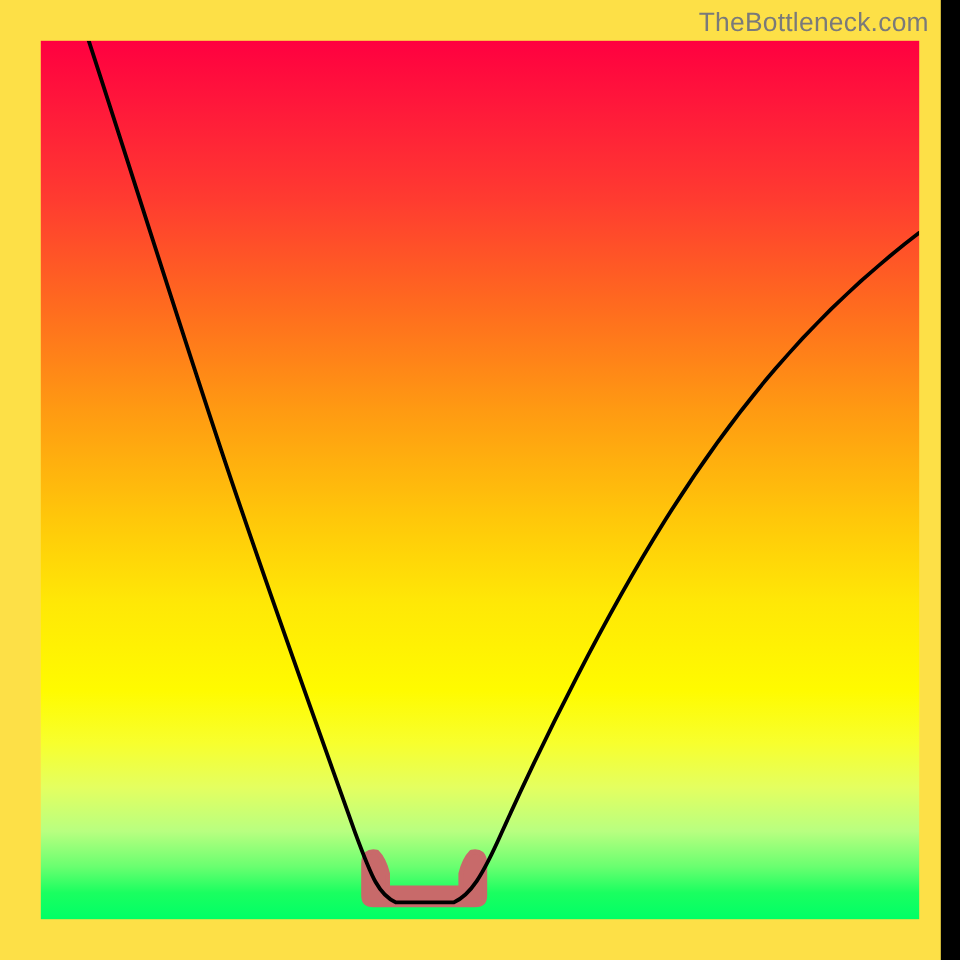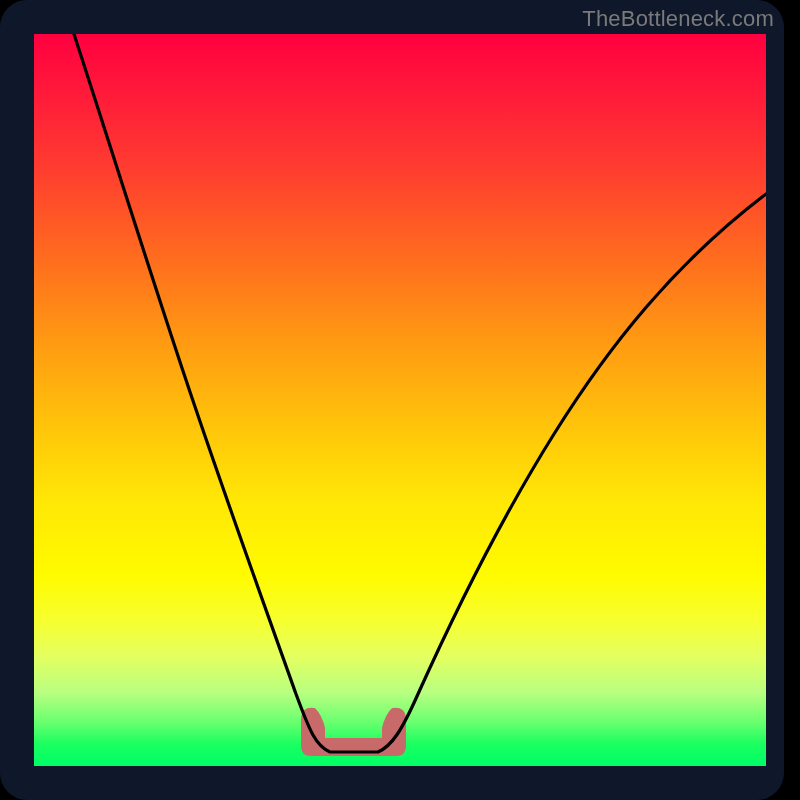--- a/index.html
+++ b/index.html
@@ -8,22 +8,21 @@
     width: 800px;
     height: 800px;
     overflow: hidden;
     background: #000;
     font-family: Arial, Helvetica, sans-serif;
   }
   .frame {
     position: relative;
     width: 784px;
     height: 800px;
-    background: #0f172a;
-    border-radius: 27px;
+    background: #fde047;
   }
   .plot-area {
     position: absolute;
     left: 34px;
     top: 34px;
     width: 732px;
     height: 732px;
     
     background: linear-gradient(
       to bottom,

